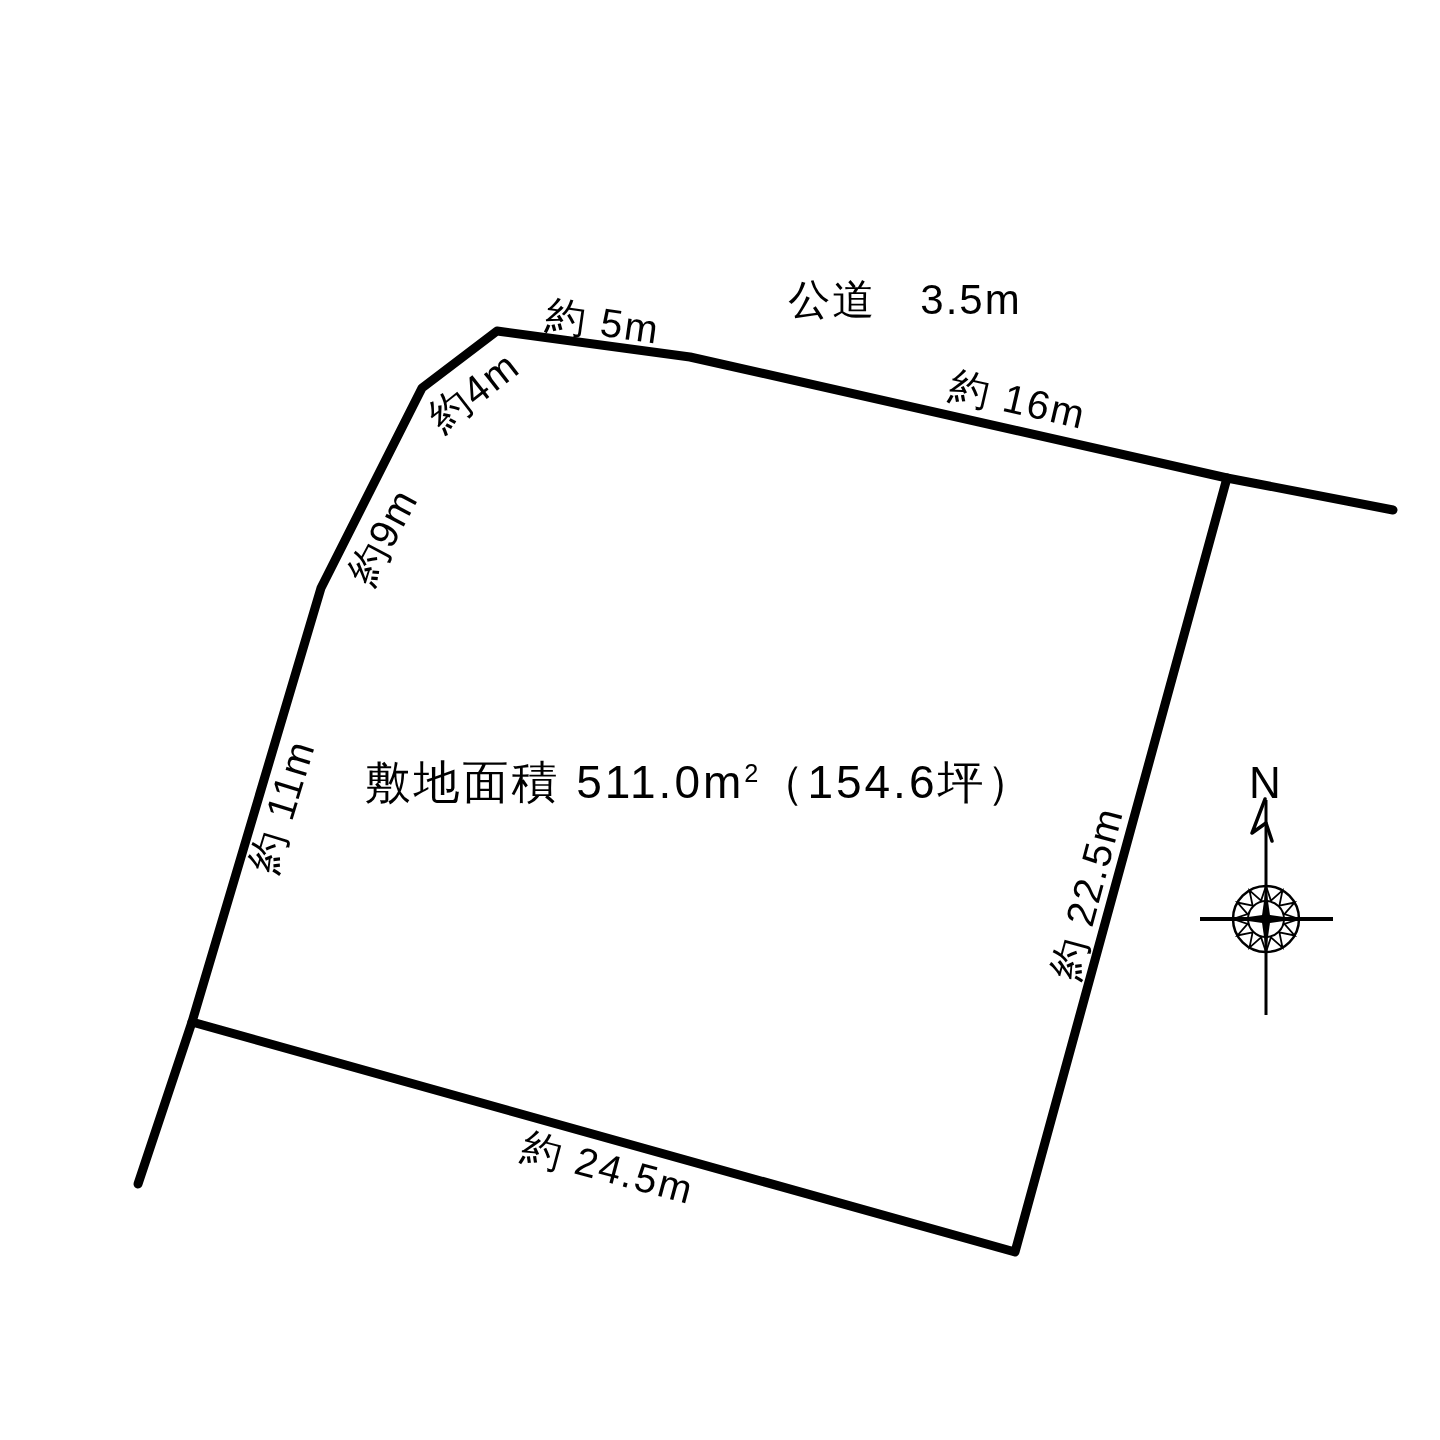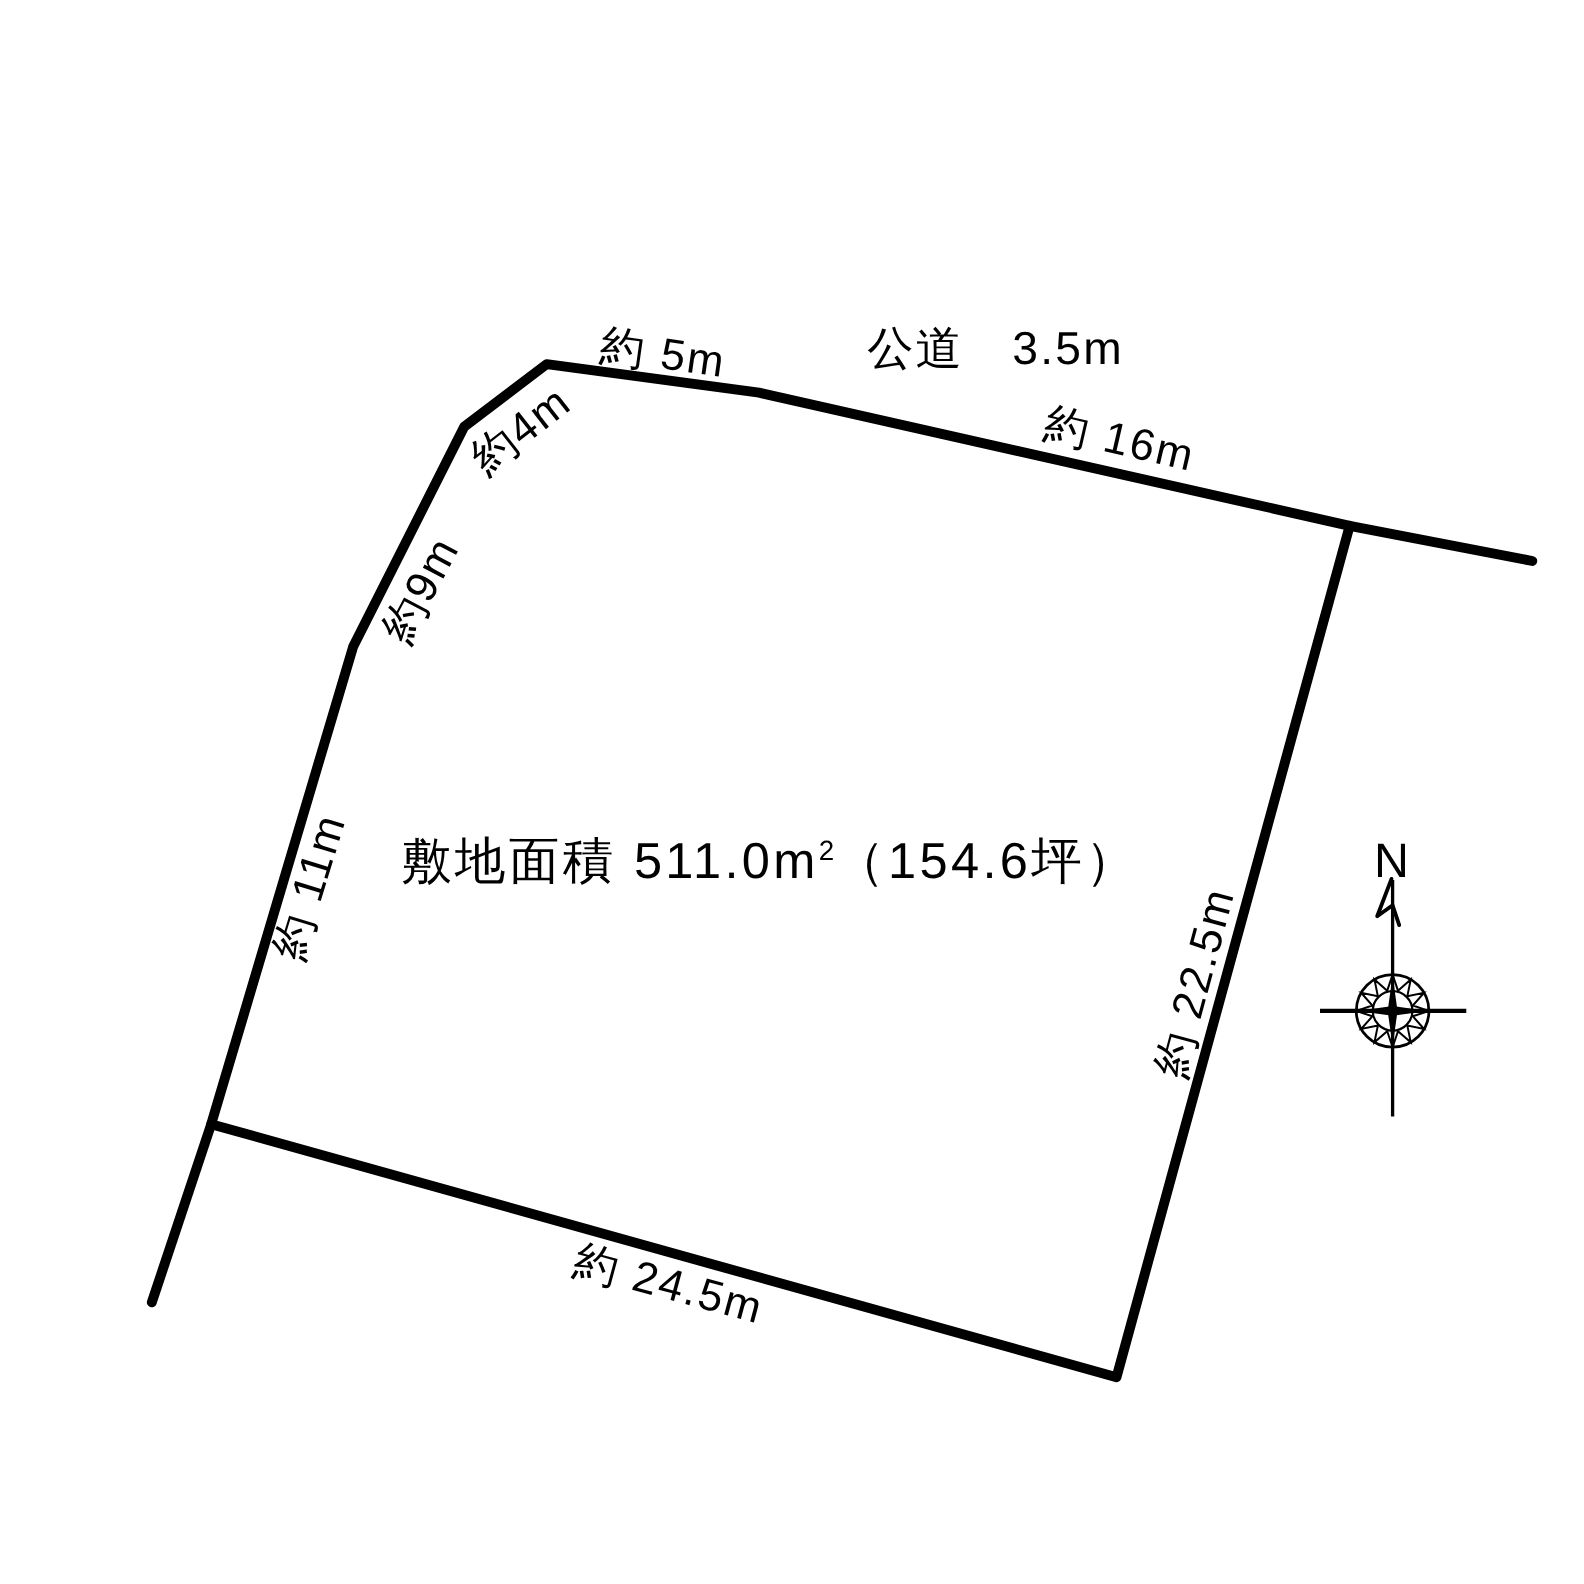--- a/index.html
+++ b/index.html
@@ -26,21 +26,21 @@
   .lbl {
     position: absolute;
     white-space: nowrap;
     transform: translate(-50%, -50%) rotate(var(--r, 0deg));
     font-size: 40px;
     letter-spacing: 2px;
     line-height: 1;
     color: #000000;
     font-weight: 500;
   }
-  .lbl.road { font-size: 42px; margin-top: 17px; }
+  .lbl.road { font-size: 42px; }
   .lbl.area { font-size: 46px; letter-spacing: 3px; text-align: right; }
   .lbl.area sup {
     font-size: 0.55em;
     vertical-align: super;
     line-height: 0;
     letter-spacing: 0;
   }
   .lbl.north { font-size: 44px; letter-spacing: 0; }
 </style>
 </head>

